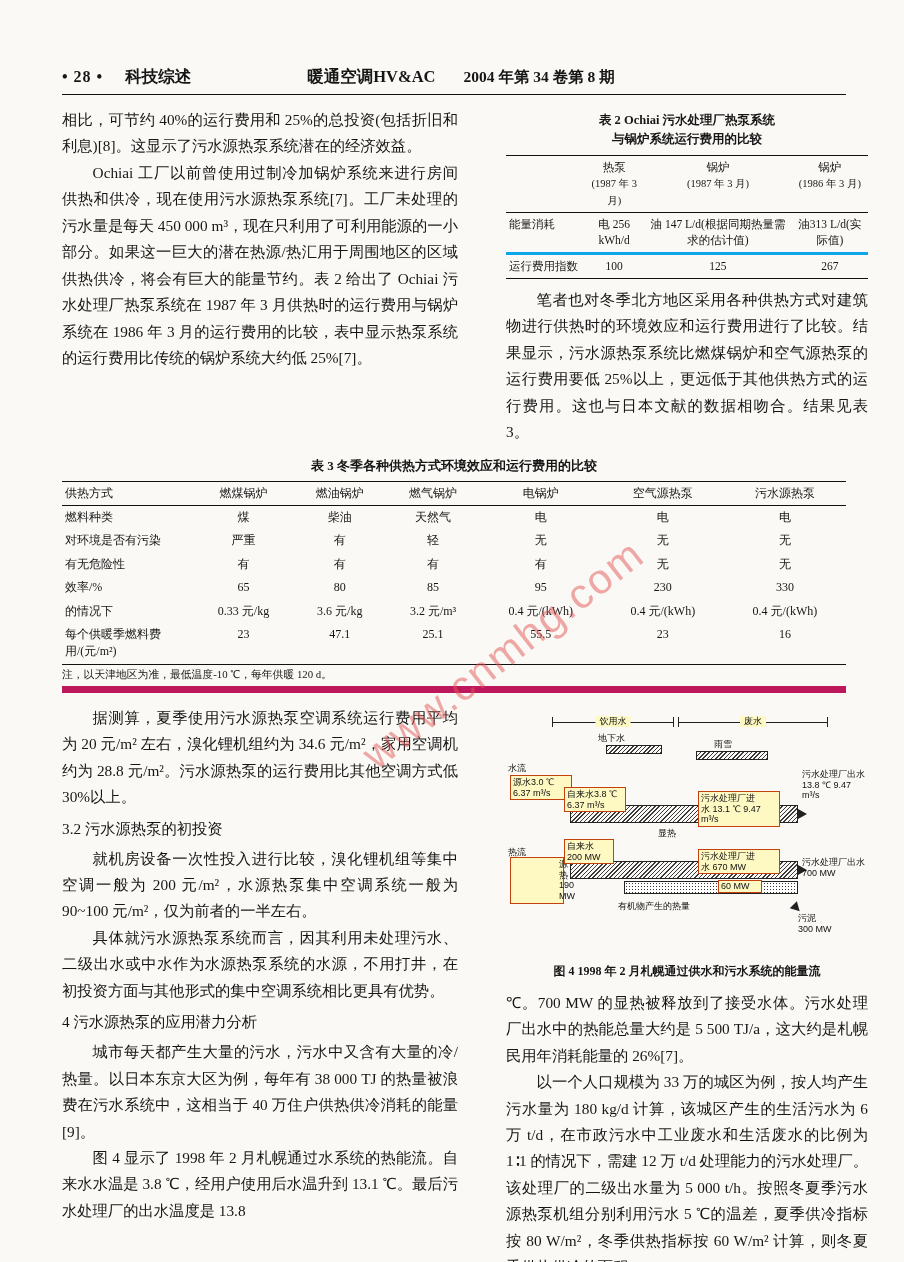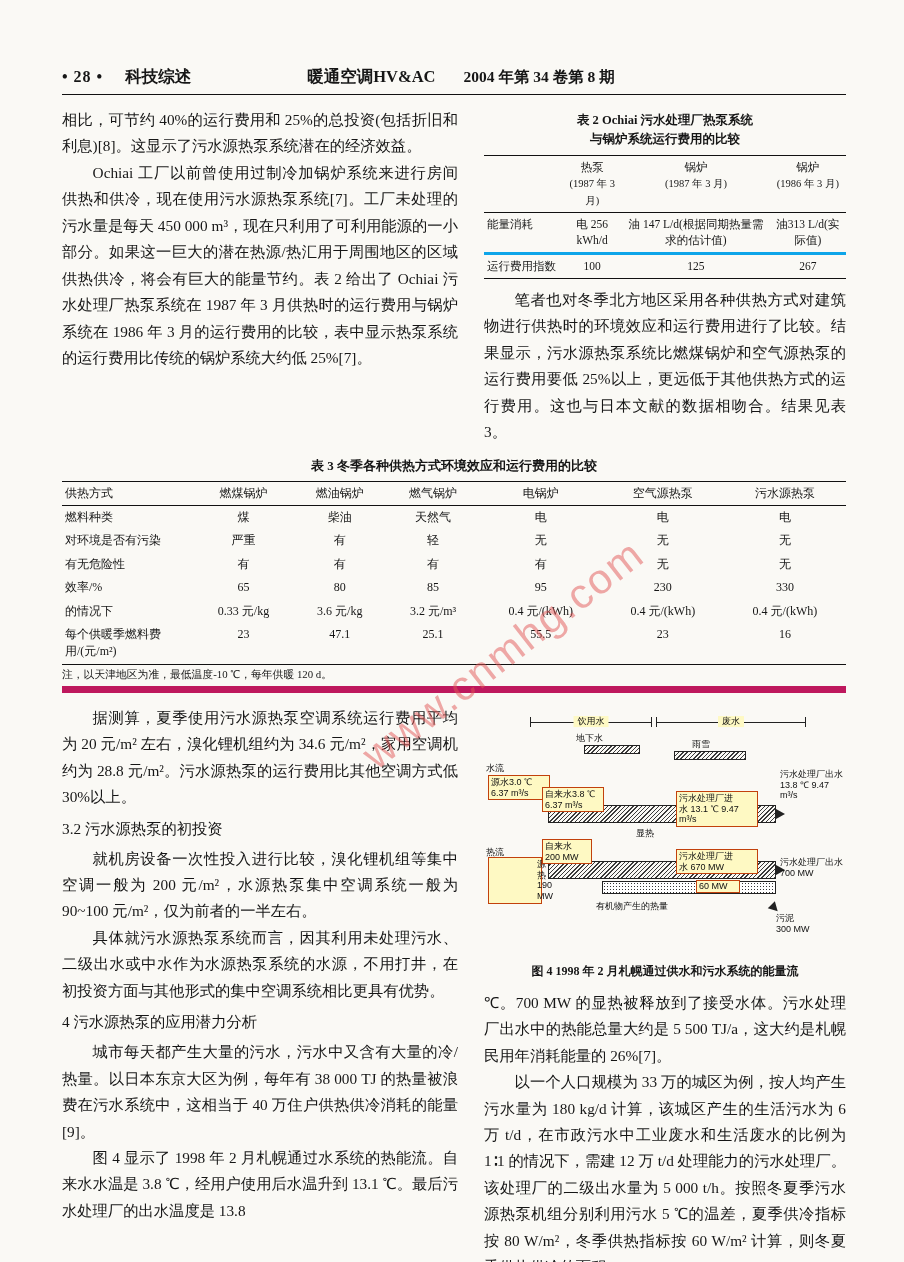--- a/index.html
+++ b/index.html
@@ -13,21 +13,21 @@
   
   .hdr { display:flex; align-items:baseline; border-bottom:1.6px solid #111;
          padding-bottom:6px; font-weight:bold; font-size:16px; }
   .hdr .pg { letter-spacing:1px; }
   .hdr .sec { margin-left:22px; font-size:16.5px; }
   .hdr .jour { margin-left:116px; font-size:16.5px; }
   .hdr .iss { margin-left:28px; font-size:15.5px; }
   
   .cols { display:flex; gap:26px; margin-top:12px; }
   .col-l { width:396px; flex:none; }
-  .col-r { width:362px; flex:none; }
+  .col-r { width:362px; flex:none;margin-left:22px; }
   p.body { font-size:15.3px; line-height:1.73; text-align:justify; }
   .ind { text-indent:2em; }
   .head { font-size:15.3px; font-weight:normal; margin:7px 0 5px; line-height:1.5; }
   
   .t-title { text-align:center; font-weight:bold; font-size:12.5px; line-height:1.55; margin:4px 0 5px; }
   table { border-collapse:collapse; width:100%; }
   .tbl { font-size:11.5px; line-height:1.45; }
   .tbl th, .tbl td { padding:3px 3px; vertical-align:top; font-weight:normal; }
   .t2 thead tr { border-top:1.5px solid #111; border-bottom:1px solid #111; }
   .t2 tbody tr { border-bottom:3px solid #0ea5e9; }

